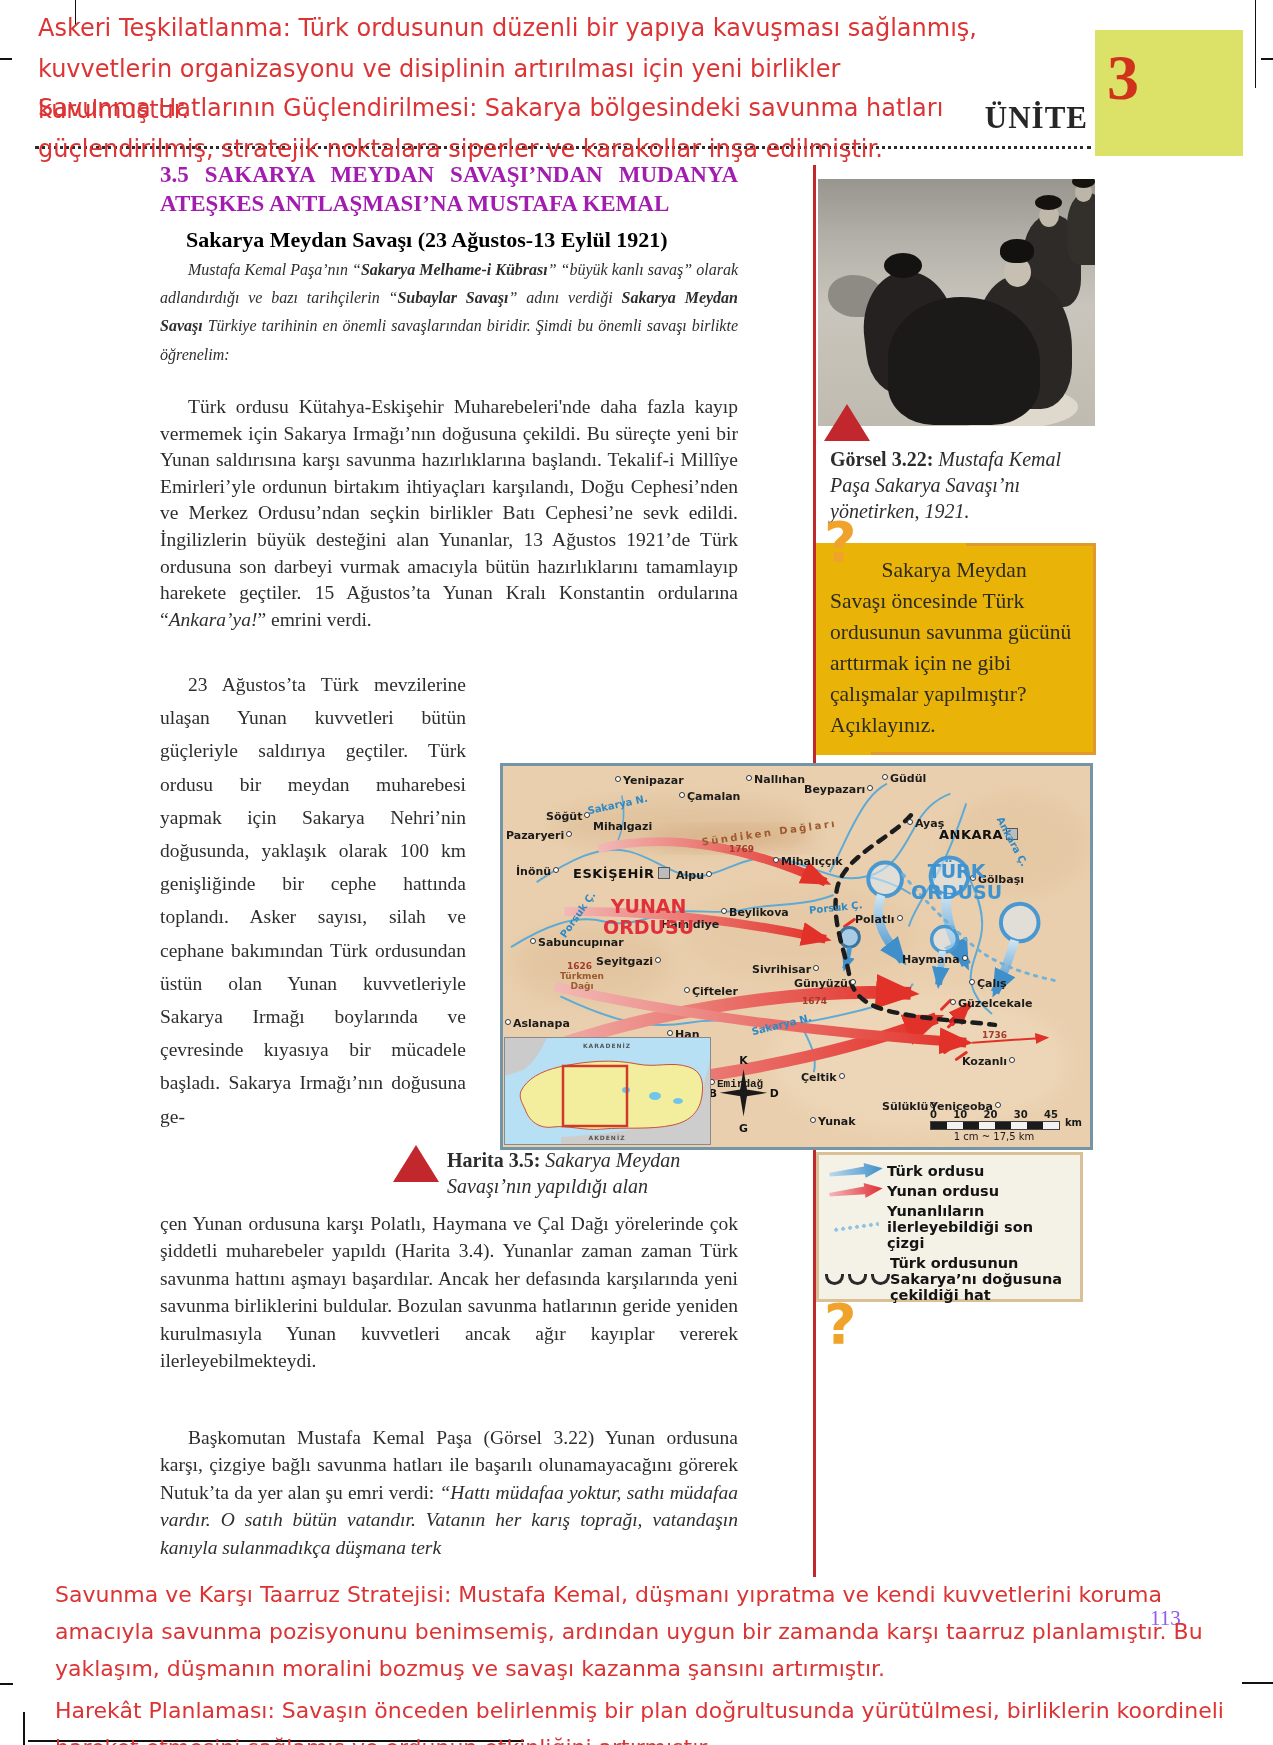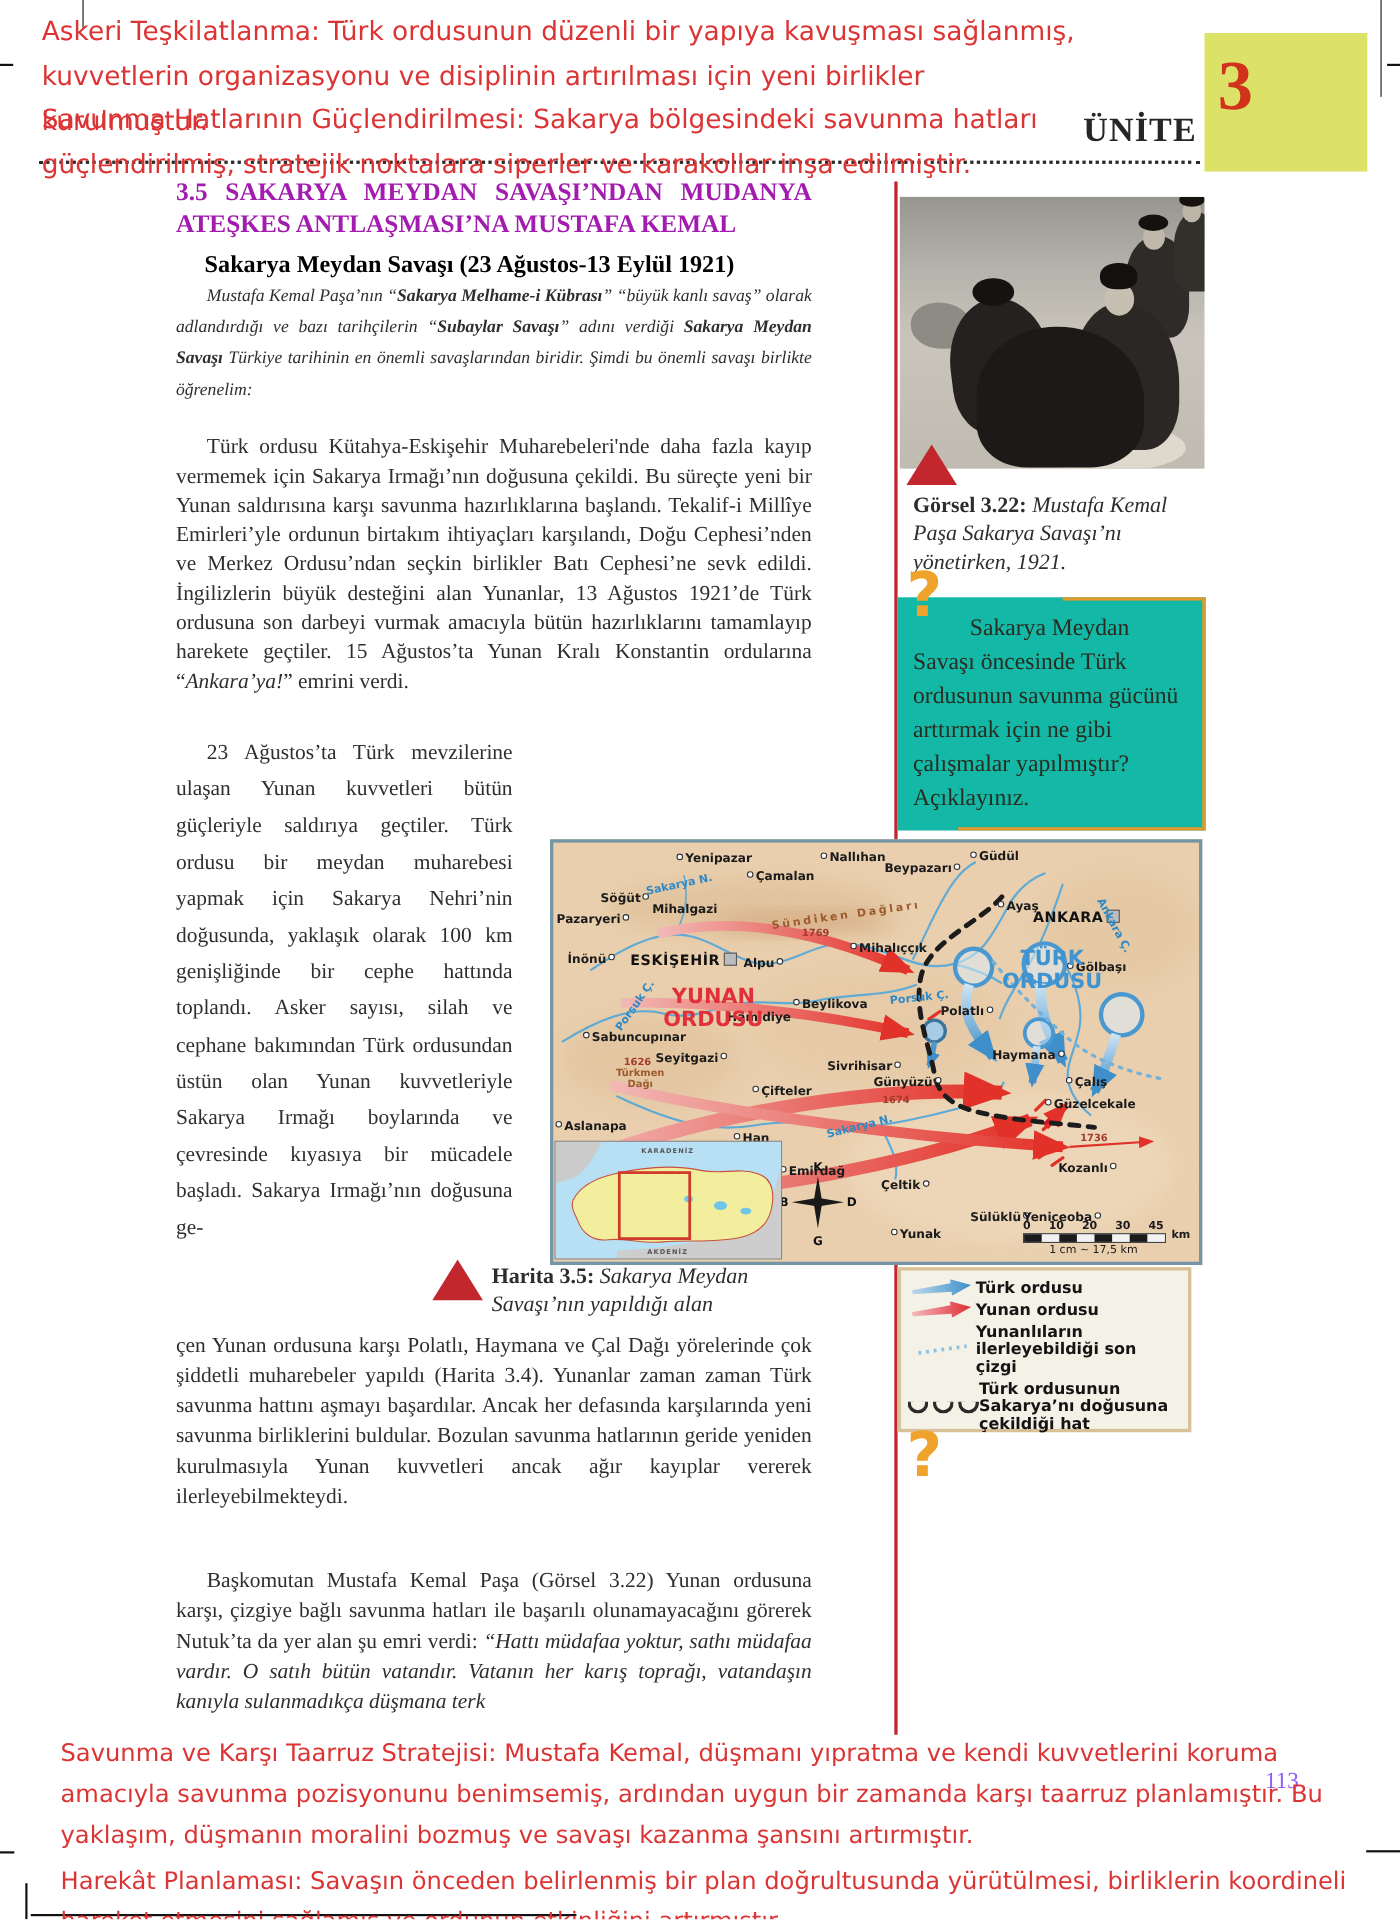--- a/index.html
+++ b/index.html
@@ -44,21 +44,21 @@
   .tri-map{left:393px;top:1145px;}
   .cap{position:absolute;font-size:20px;line-height:26px;color:#2d2d2d;}
   .cap b{font-weight:bold;}
   .cap i{font-style:italic;}
   .gorsel-cap{left:830px;top:446px;width:252px;}
   .harita-cap{left:447px;top:1147px;width:292px;}
   .qmark{position:absolute;color:#efa32b;font-family:"DejaVu Sans",sans-serif;font-weight:bold;
          font-size:56px;line-height:56px;z-index:5;}
   .qm1{left:824px;top:514px;}
   .qm2{left:824px;top:1296px;}
-  .qbox{position:absolute;left:816px;width:277px;background:#14b8a6;
+  .qbox{position:absolute;left:816px;width:277px;background:#eab308;
         border-right:3px solid #e2992b;z-index:2;}
   .qbox::before{content:"";position:absolute;top:0;right:0;width:46%;height:3px;background:#e2992b;}
   .qbox::after{content:"";position:absolute;bottom:0;right:0;width:80%;height:3px;background:#e2992b;}
   .q1{top:543px;height:212px;}
   .q2{top:1338px;height:224px;}
   .qtext{padding:12px 12px 0 14px;font-size:21.5px;line-height:31px;color:#2b2b20;text-indent:2.4em;}
 
   
   .photo{position:absolute;left:818px;top:179px;width:277px;height:247px;overflow:hidden;z-index:2;
          background:linear-gradient(180deg,#98958f 0%,#b5b2ab 26%,#c9c5bc 52%,#c0bbb0 100%);}
@@ -297,21 +297,21 @@
         <span class="map-lbl l-town dot-l" style="left: 27px; top: 170px;">Sabuncupınar</span>
         <span class="map-lbl l-town dot-r" style="left: 93px; top: 189px;">Seyitgazi</span>
         <span class="map-lbl l-town dot-r" style="left: 399px; top: 187px;">Haymana</span>
         <span class="map-lbl l-town dot-r" style="left: 249px; top: 197px;">Sivrihisar</span>
         <span class="map-lbl l-town dot-r" style="left: 291px; top: 211px;">Günyüzü</span>
         <span class="map-lbl l-town dot-l" style="left: 181px; top: 219px;">Çifteler</span>
         <span class="map-lbl l-town dot-l" style="left: 466px; top: 211px;">Çalış</span>
         <span class="map-lbl l-town dot-l" style="left: 447px; top: 231px;">Güzelcekale</span>
         <span class="map-lbl l-town dot-l" style="left: 2px; top: 251px;">Aslanapa</span>
         <span class="map-lbl l-town dot-l" style="left: 164px; top: 262px;">Han</span>
-        <span class="map-lbl l-town dot-l" style="left: 206px; top: 292px;">Emirdağ</span>
+        <span class="map-lbl l-town dot-l" style="left: 206px; top: 312px; font-family: Liberation Mono, monospace;">Emirdağ</span>
         <span class="map-lbl l-town dot-r" style="left: 298px; top: 305px;">Çeltik</span>
         <span class="map-lbl l-town dot-r" style="left: 459px; top: 289px;">Kozanlı</span>
         <span class="map-lbl l-town dot-r" style="left: 379px; top: 334px;">Sülüklü</span>
         <span class="map-lbl l-town dot-r" style="left: 427px; top: 334px;">Yeniceoba</span>
         <span class="map-lbl l-town dot-l" style="left: 307px; top: 349px;">Yunak</span>
         <span class="map-lbl l-city" style="left: 70px; top: 100px;">ESKİŞEHİR</span>
         <span class="map-lbl l-city" style="left: 436px; top: 61px;">ANKARA</span>
         <span class="map-lbl l-army-red" style="left: 100px; top: 130px;">YUNAN
 ORDUSU</span>
         <span class="map-lbl l-army-blue" style="left: 408px; top: 95px;">TÜRK

